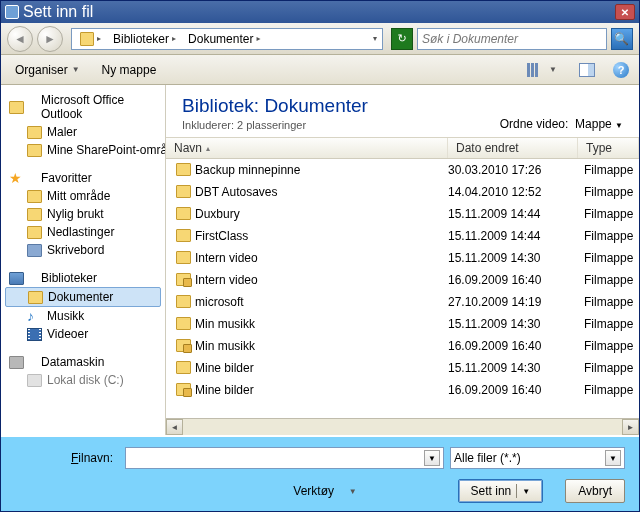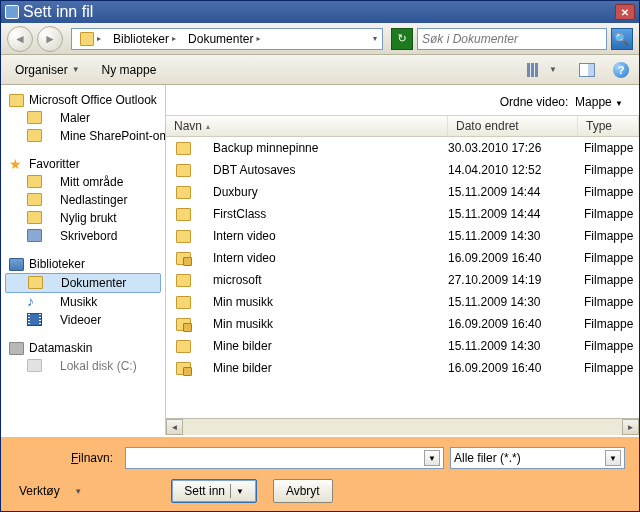--- a/index.html
+++ b/index.html
@@ -22,22 +22,22 @@
   .toolbar { height: 30px; background: linear-gradient(#f4f3ee, #e5e1d2); border-bottom: 1px solid #b5b19a; display:flex; align-items:center; padding:0 10px; gap:14px; }
   .toolbtn { display:flex;align-items:center;gap:4px;padding:3px 4px;}
   .toolbtn .drop{font-size:8px;color:#555;}
   .toolbar .rsep{flex:1;}
   .viewico { width:18px;height:14px; display:flex;gap:1px;}
   .viewico span{width:3px;background:#6c8bb8;}
   .helpico{width:16px;height:16px;border-radius:50%;background:radial-gradient(circle at 30% 30%, #9fd3ff, #2a7ac7);color:#fff;display:flex;align-items:center;justify-content:center;font-size:11px;font-weight:bold;}
   .body { flex:1; display:flex; min-height:0; background:#fff;}
   .tree { width:165px; border-right:1px solid #d0ccbc; overflow:hidden; padding:6px 0; }
   .tree-group { margin-bottom:10px;}
-  .tree-head { display:flex; align-items:center; gap:5px; padding:2px 8px; font-size:12px;}
-  .tree-item { display:flex; align-items:flex-start; gap:18px; padding:2px 6px 2px 26px; font-size:12px; white-space:nowrap; overflow:hidden;}
+  .tree-head { display:flex; align-items:center; gap:17px; padding:2px 8px; font-size:12px;}
+  .tree-item { display:flex; align-items:flex-end; gap:5px; padding:2px 6px 2px 26px; font-size:12px; white-space:nowrap; overflow:hidden;}
   .tree-item.sel { background:#cde3f7; border:1px solid #7aa7d7; border-radius:2px; margin:0 4px; padding-left:22px;}
   .ico { width:15px; height:13px; flex-shrink:0;}
   .ico-folder{background:#f7d774;border:1px solid #c59b2f;border-radius:1px;}
   .ico-star{color:#f5a623;font-size:14px;line-height:13px;}
   .ico-lib{background:linear-gradient(#6fa0d6,#4a7bb6);border:1px solid #355d8c;border-radius:1px;}
   .ico-pic{background:linear-gradient(#bde4b0 50%,#6face2 50%);border:1px solid #888;}
   .ico-mus{color:#2a7ac7;font-size:14px;line-height:13px;}
   .ico-vid{background:#3b6fb2;border:1px solid #234a7b;position:relative;}
   .ico-vid::before,.ico-vid::after{content:'';position:absolute;width:2px;height:100%;background:repeating-linear-gradient(#fff 0 1px,#3b6fb2 1px 3px);top:0;}
   .ico-vid::before{left:0}.ico-vid::after{right:0}
@@ -45,28 +45,28 @@
   .ico-disk{background:#ccc;border:1px solid #888;border-radius:1px;}
   .content { flex:1; display:flex; flex-direction:column; min-width:0;}
   .chead { padding:10px 16px 6px; display:flex; align-items:flex-end;}
   .chead h2 { margin:0; font-size:19px; font-weight:normal; color:#003399;}
   .chead .sub { font-size:11px; color:#555; margin-top:2px;}
   .chead .r { margin-left:auto; font-size:12px; }
   .colhead { height:22px; background:linear-gradient(#fdfdfb,#eceade); border-top:1px solid #d8d4c4; border-bottom:1px solid #d0ccbc; display:flex; align-items:center; font-size:12px; color:#333;}
   .colhead .col{padding:0 8px; border-right:1px solid #e3e0d4; height:100%; display:flex;align-items:center;gap:4px;}
   .list { flex:1; overflow:auto;}
   .row { display:flex; align-items:center; height:22px;}
-  .row .c1{display:flex;align-items:flex-end;gap:22px;padding-left:10px;}
+  .row .c1{display:flex;align-items:flex-start;gap:4px;padding-left:10px;}
   .row .fico{width:15px;height:13px;flex-shrink:0;}
   .lockico{position:relative;background:#f7d774;border:1px solid #c59b2f;border-radius:1px;}
   .lockico::after{content:'';position:absolute;width:7px;height:7px;background:#e8b84a;border:1px solid #a77f1f;border-radius:1px;bottom:-2px;right:-2px;}
   .hscroll{height:17px;background:#ece9d8;border-top:1px solid #c0bcac;display:flex;}
   .hscroll .arr{width:17px;background:linear-gradient(#f4f3ee,#dedacb);border:1px solid #b5b19a;display:flex;align-items:center;justify-content:center;font-size:8px;color:#555;}
   .hscroll .track{flex:1;}
-  .bottom { border-top:2px solid #fff; background:#fdba74; padding:10px 14px 8px; display:flex; flex-direction:column; gap:10px;}
+  .bottom { border-top:2px solid #fff; background:#7dd3fc; padding:10px 14px 8px; display:flex; flex-direction:column; gap:10px;}
   .brow { display:flex; align-items:center; gap:6px;}
   .brow label { width:104px; text-align:right; padding-right:6px;}
   .brow label u{text-decoration:underline;}
   .combo { height:22px; background:#fff; border:1px solid #7a9ac0; display:flex; align-items:center; padding:0 3px;}
   .combo .dropbtn{width:16px;height:16px;border:1px solid #a0a0a0;background:linear-gradient(#fdfdfb,#e5e5e5);display:flex;align-items:center;justify-content:center;font-size:8px;margin-left:auto;}
   .btn { height:24px; padding:0 12px; background:linear-gradient(#fdfdfb,#e5e1d2); border:1px solid #8b8778; border-radius:2px; display:flex;align-items:center;gap:5px;}
   .btn.primary{border:1px solid #2a6fb8;box-shadow:0 0 0 1px #7aa7d7 inset;margin-left:45px;}
   .col-name{width:282px}
   .col-date{width:130px}
   .col-type{flex:1}
@@ -152,25 +152,25 @@
         <div class="tree-head">
             <div class="ico ico-star">★</div>
             <span>Favoritter</span>
           </div>
         <div class="tree-item">
             <div class="ico ico-folder"></div>
             <span>Mitt område</span>
           </div>
         <div class="tree-item">
             <div class="ico ico-folder"></div>
+            <span>Nylig brukt</span>
+          </div>
+        <div class="tree-item">
+            <div class="ico ico-folder"></div>
             <span>Nedlastinger</span>
-          </div>
-        <div class="tree-item">
-            <div class="ico ico-folder"></div>
-            <span>Nylig brukt</span>
           </div>
         <div class="tree-item">
             <div class="ico ico-folder" style="background:#8aa9d2;border-color:#5a7aa5"></div>
             <span>Skrivebord</span>
           </div>
       </div>
       <div class="tree-group">
         <div class="tree-head">
             <div class="ico ico-lib"></div>
             <span>Biblioteker</span>
@@ -195,20 +195,26 @@
           </div>
         <div class="tree-item" style="opacity:.55">
             <div class="ico ico-disk"></div>
             <span>Lokal disk (C:)</span>
           </div>
       </div>
     </div>
 
     <div class="content">
       <div class="chead">
+        <div>
+          <h2>
+            <span>Bibliotek:</span> <span>Dokumenter</span>
+          </h2>
+          <div class="sub">Inkluderer:  2 plasseringer</div>
+        </div>
         <div class="r">
           <span>Ordne video:</span>&nbsp;&nbsp;<span>Mappe</span>&nbsp;<span style="font-size:8px">▼</span>
         </div>
       </div>
       <div class="colhead">
         <div class="col col-name">
             <span>Navn</span>
             <span style="font-size:8px;color:#777">▴</span>
           </div>
         <div class="col col-date">
@@ -321,21 +327,21 @@
       <label><span><u>F</u>ilnavn:</span></label>
       <div class="combo" style="flex:1">
         <span></span>
         <div class="dropbtn">▼</div>
       </div>
       <div class="combo" style="width:175px">
         <span>Alle filer (*.*)</span>
         <div class="dropbtn">▼</div>
       </div>
     </div>
-    <div class="brow" style="justify-content:flex-start;gap:16px">
+    <div class="brow" style="justify-content:flex-end;gap:22px">
       <div class="toolbtn">
         <span>Verktøy</span>&nbsp;&nbsp;<span class="drop">▼</span>
       </div>
       <div style="width:8px"></div>
       <div class="btn primary">
         <span>Sett inn</span>
         <span style="border-left:1px solid #8b8778;height:14px;"></span>
         <span style="font-size:8px">▼</span>
       </div>
       <div class="btn">

